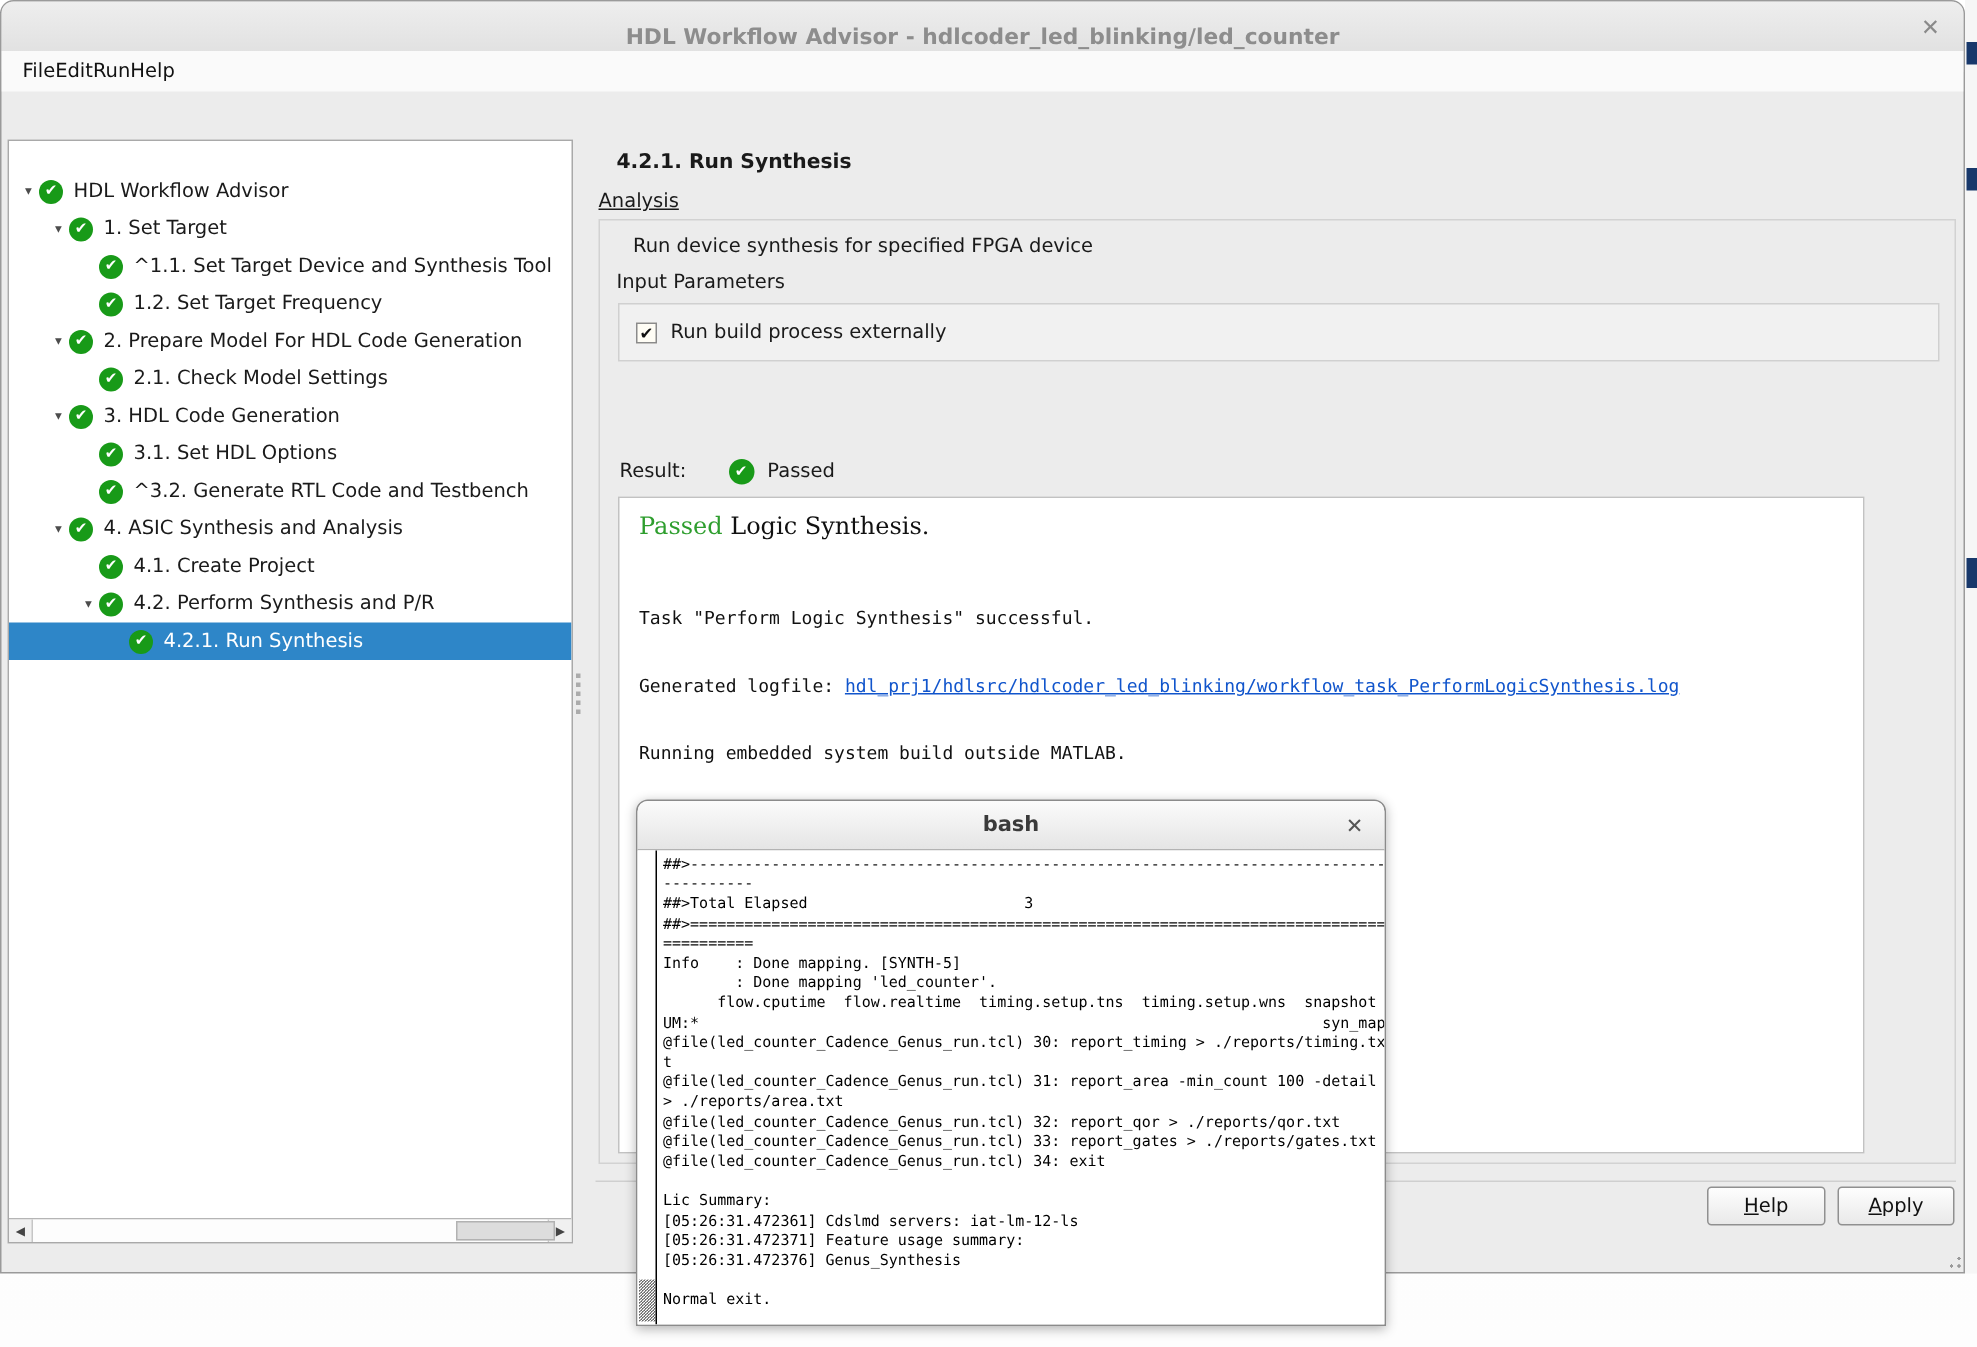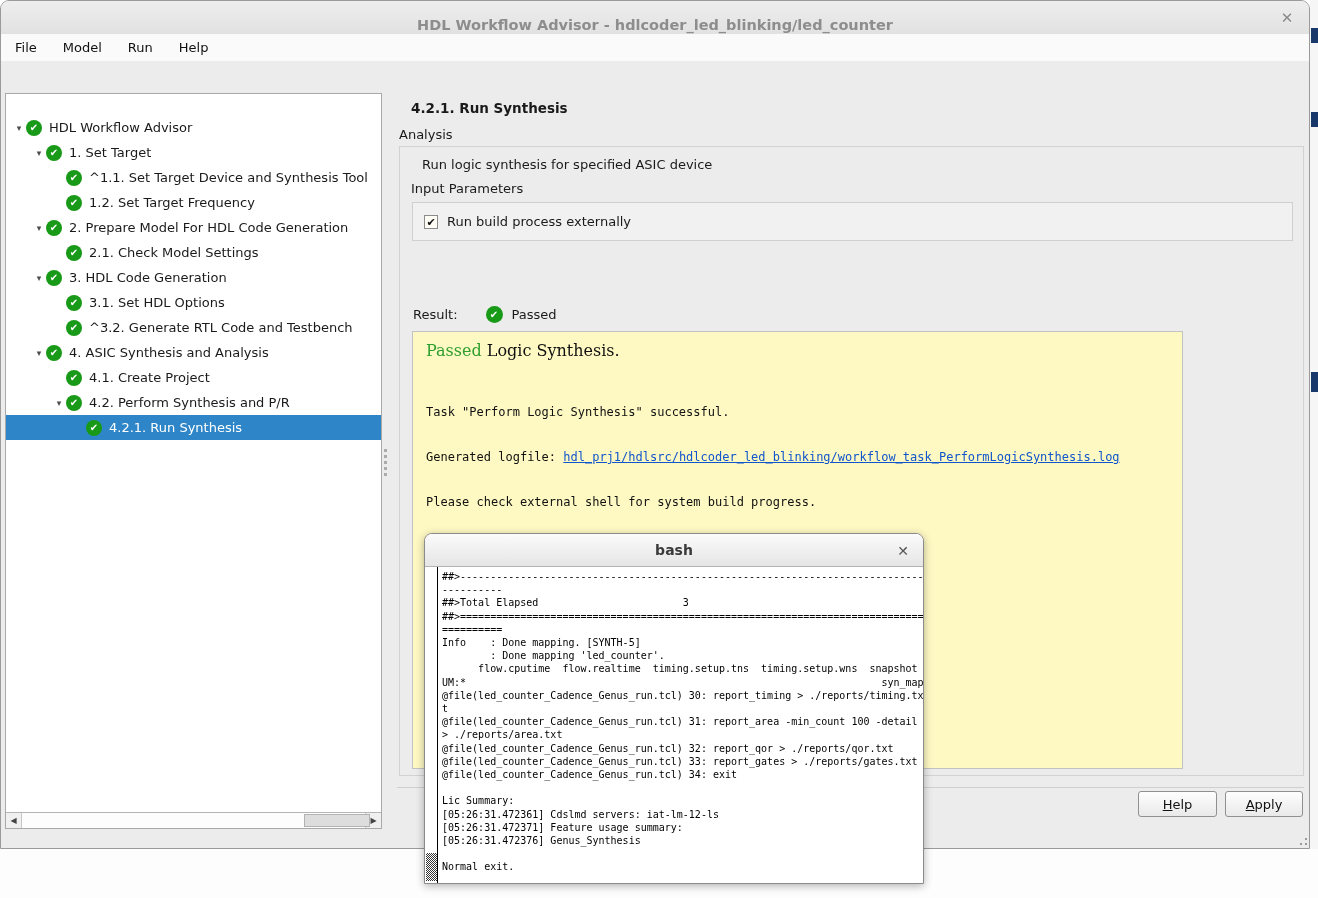--- a/index.html
+++ b/index.html
@@ -29,21 +29,21 @@
     display:flex; align-items:center; justify-content:center;
   }
   .title-text { color:#8d8d8d; font-weight:bold; font-size:14.5px; }
   .win-close {
     position:absolute; right:12px; top:7px; width:20px; height:20px;
     color:#8a8a8a; font-size:15px; font-weight:bold;
     display:flex; align-items:center; justify-content:center; cursor:default;
   }
   .menubar {
     left:0; top:33px; right:0; height:27px; background:#fafafa;
-    display:flex; align-items:center; padding-left:14px; gap:26px;
+    display:flex; align-items:center; padding-left:14px; 
   }
   .menu-item { color:#111; cursor:default; }
   .findbar {
     left:0; top:60px; right:0; height:28px; background:#f3f3f3;
     border-bottom:1px solid #cccccc;
     display:flex; align-items:center; padding-left:12px;
   }
   .find-label { margin-right:8px; }
   .find-combo {
     width:126px; height:20px; background:#ffffff;
@@ -102,21 +102,21 @@
   }
 
   
   .splitter-dots { left:383px; top:448px; width:4px; z-index:2; }
   .splitter-dots i {
     display:block; width:3px; height:3px; background:#ababab; margin-bottom:3px;
   }
 
   
   .task-title { left:410px; top:99px; font-weight:bold; font-size:13.5px; }
-  .section-label { left:398px; top:126px; }
+  .section-label { left:398px; top:126px;text-decoration:underline; }
   .analysis-box {
     left:398px; top:145px; width:905px; height:630px;
     border:1px solid #d2d2d2; background:#ececec;
   }
   .desc-text { left:421px; top:156px; }
   .input-params-label { left:410px; top:180px; }
   .param-box {
     left:411px; top:201px; width:881px; height:39px;
     background:#f1f1f1; border:1px solid #d0d0d0;
     display:flex; align-items:center; padding-left:11px;
@@ -140,22 +140,22 @@
   }
   .run-btn { width:96px; height:24px; }
   .result-row { left:412px; top:305px; display:flex; align-items:center; }
   .result-label { margin-right:28px; }
   .result-check {
     width:17px; height:17px; background:#189a18; border-radius:50%;
     color:#fff; font-size:10px; line-height:17px; text-align:center;
     font-weight:bold; margin-right:9px;
   }
   .result-box {
-    left:411px; top:330px; width:771px; height:438px;
-    background:#fef9c3; border:1px solid #c2c2c2; overflow:hidden;
+    left:411px; top:330px; width:831px; height:438px;
+    background:#ffffff; border:1px solid #c2c2c2; overflow:hidden;
   }
   .passed-heading {
     position:absolute; left:13px; top:9px;
     font:16px "DejaVu Serif","Liberation Serif",serif; color:#111;
   }
   .passed-word { color:#2e9e2e; }
   .log-text {
     position:absolute; left:13px; top:43px;
     font:12px "DejaVu Sans Mono","Liberation Mono",monospace;
     line-height:15px; color:#111; white-space:pre;
@@ -223,21 +223,21 @@
 
 <div class="abs app-window">
 
   <div class="abs titlebar">
     <span class="title-text">HDL Workflow Advisor - hdlcoder_led_blinking/led_counter</span>
     <span class="win-close">✕</span>
   </div>
 
   <div class="abs menubar">
     <span class="menu-item">File</span>
-    <span class="menu-item">Model</span>
+    <span class="menu-item">Edit</span>
     <span class="menu-item">Run</span>
     <span class="menu-item">Help</span>
   </div>
 
 
   <div class="abs tree-panel">
     <div class="tree-rows">
         <div class="tree-row">
           <span class="caret" style="margin-left: 6px;">▾</span>
           <span class="check-icon">✔</span>
@@ -318,21 +318,21 @@
       <i></i>
       <i></i>
       <i></i>
       <i></i>
   </div>
 
   <div class="abs task-title">4.2.1. Run Synthesis</div>
   <div class="abs section-label">Analysis</div>
 
   <div class="abs analysis-box"></div>
-  <div class="abs desc-text">Run logic synthesis for specified ASIC device</div>
+  <div class="abs desc-text">Run device synthesis for specified FPGA device</div>
   <div class="abs input-params-label">Input Parameters</div>
 
   <div class="abs param-box">
     <span class="checkbox">✔</span>
     <span>Run build process externally</span>
   </div>
 
 
   <div class="abs result-row">
     <span class="result-label">Result:</span>
@@ -340,20 +340,21 @@
     <span>Passed</span>
   </div>
 
   <div class="abs result-box">
     <div class="passed-heading">
       <span class="passed-word">Passed</span><span> Logic Synthesis.</span>
     </div>
     <div class="log-text">
       <div>Task "Perform Logic Synthesis" successful.</div>
       <div><span>Generated logfile: </span><span class="log-link">hdl_prj1/hdlsrc/hdlcoder_led_blinking/workflow_task_PerformLogicSynthesis.log</span></div>
+      <div>Running embedded system build outside MATLAB.</div>
       <div>Please check external shell for system build progress.</div>
       <div class="log-gap"></div>
       <div>Elapsed time is 0.10243 seconds.</div>
     </div>
   </div>
 
   <div class="abs bottom-sep"></div>
   <button class="abs btn help-btn">
       <u>H</u>
       <span>elp</span>

